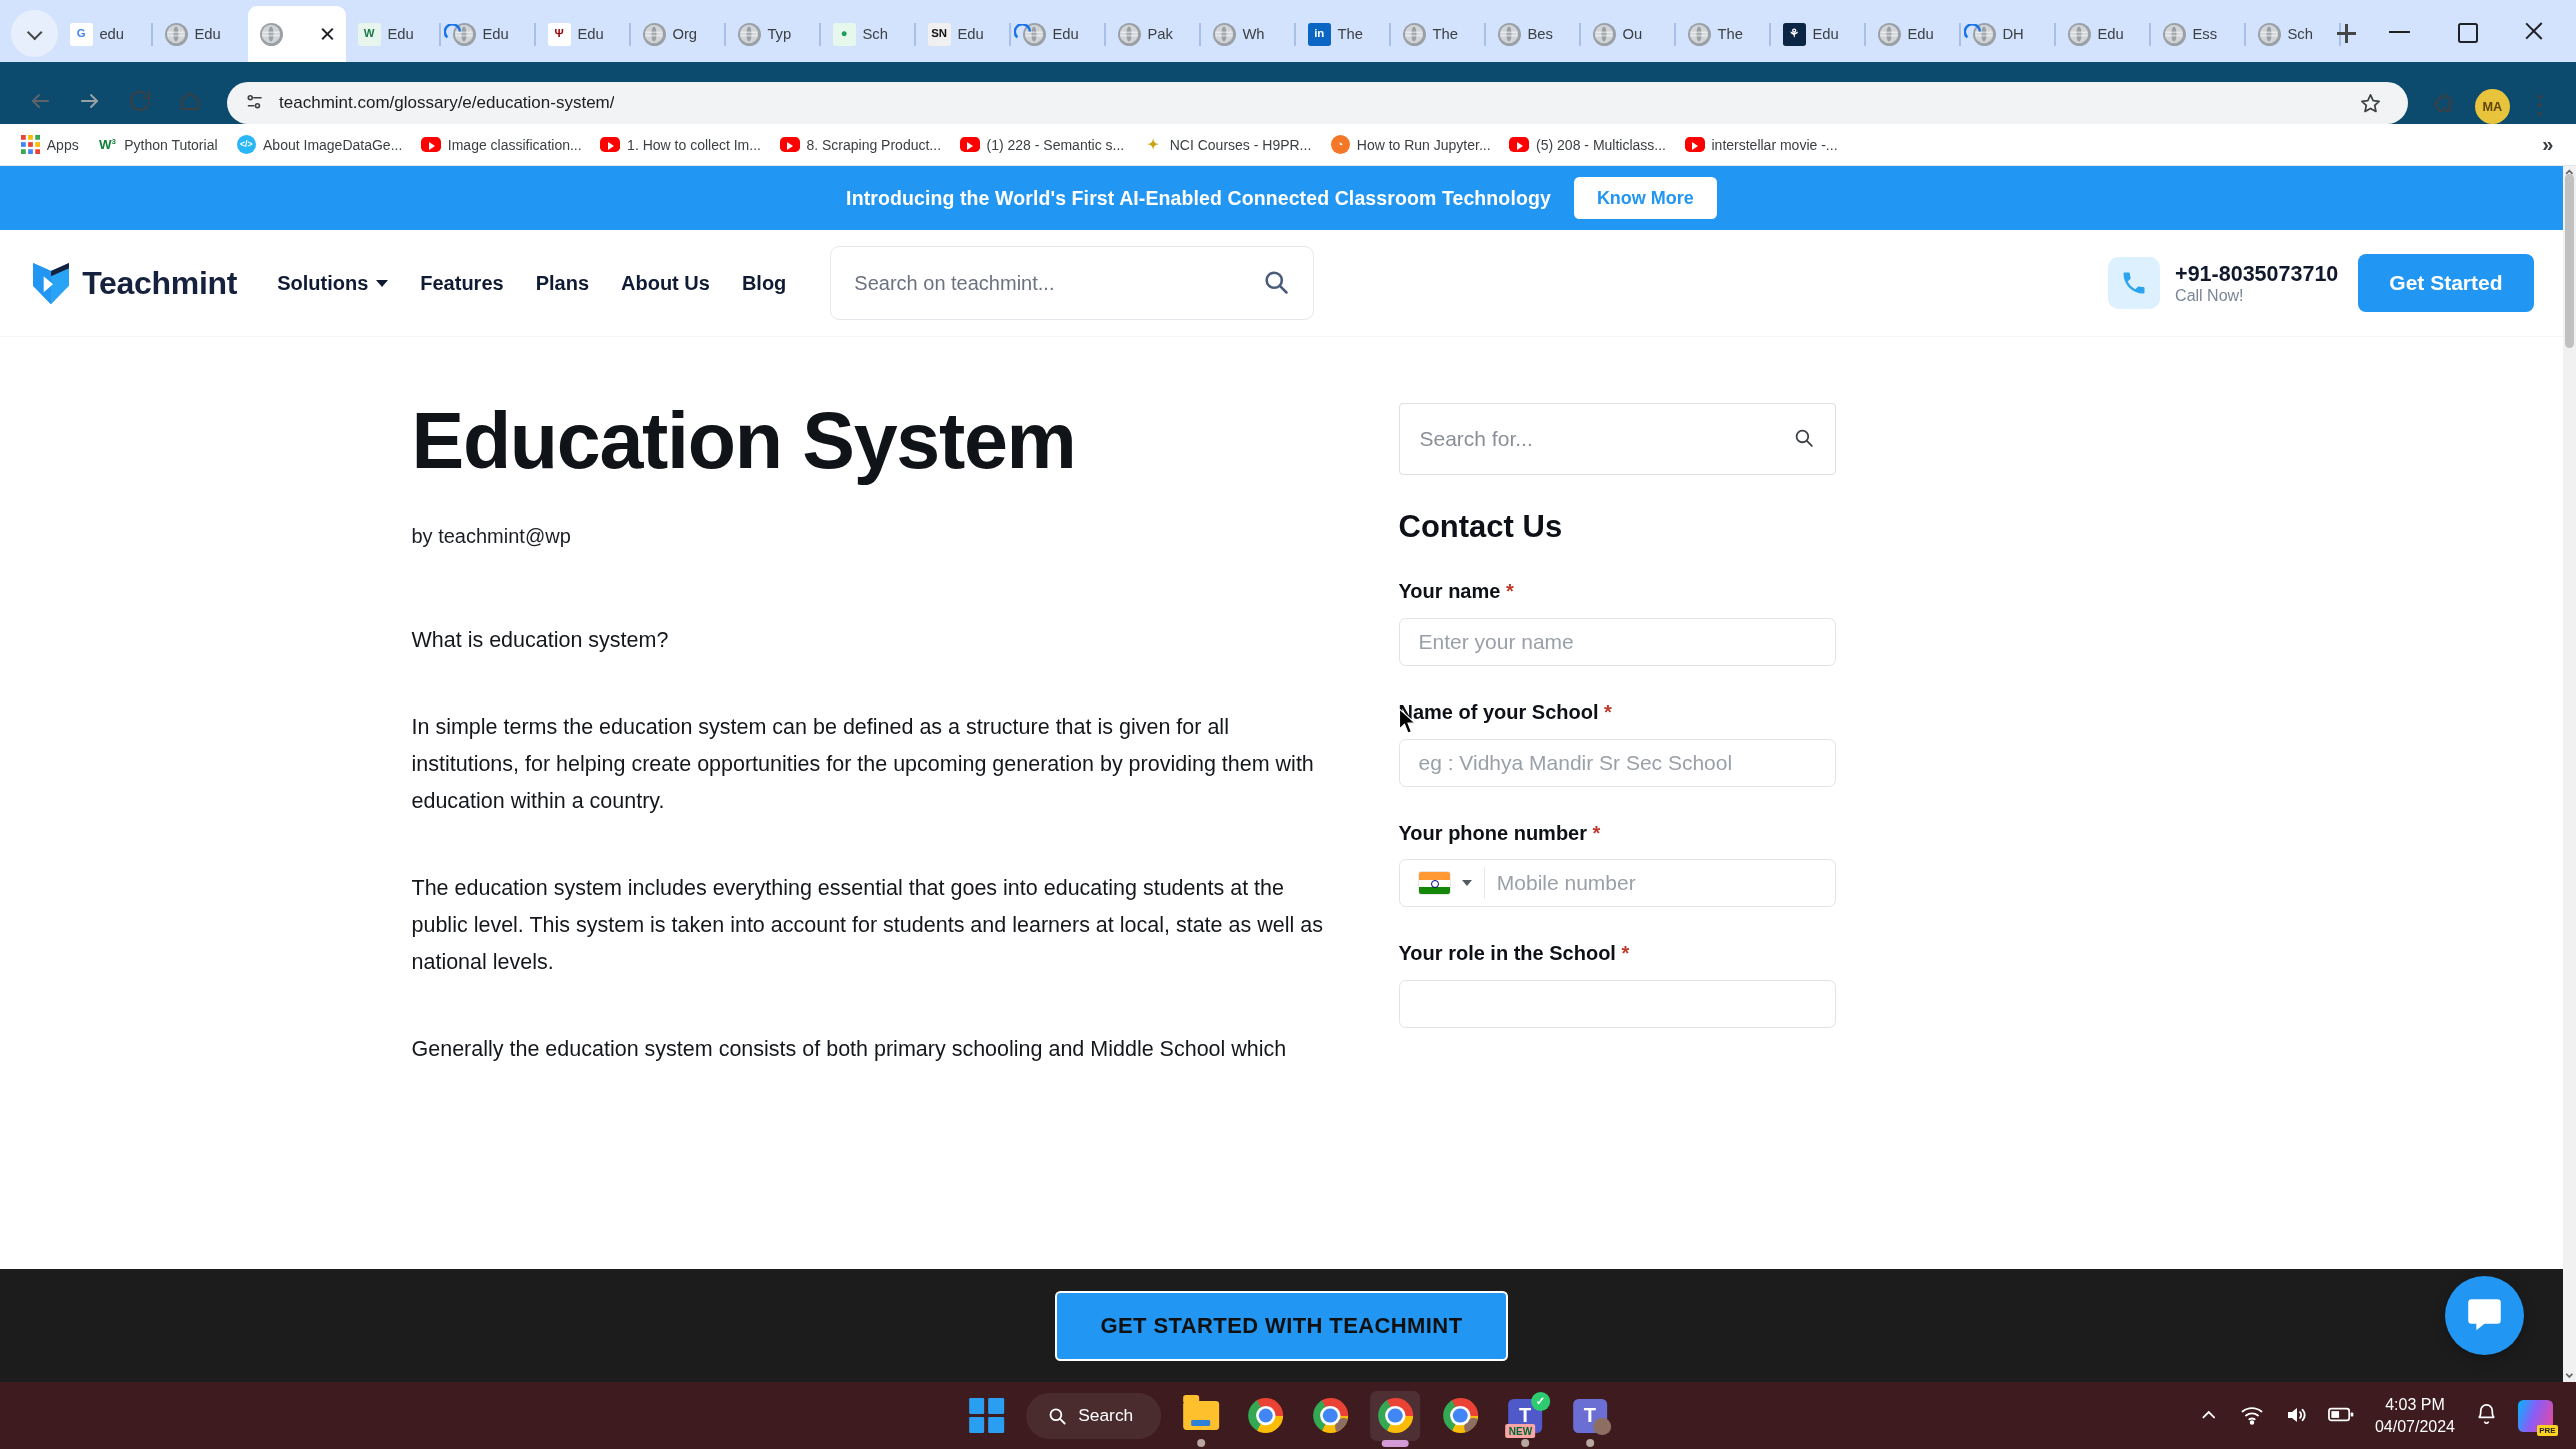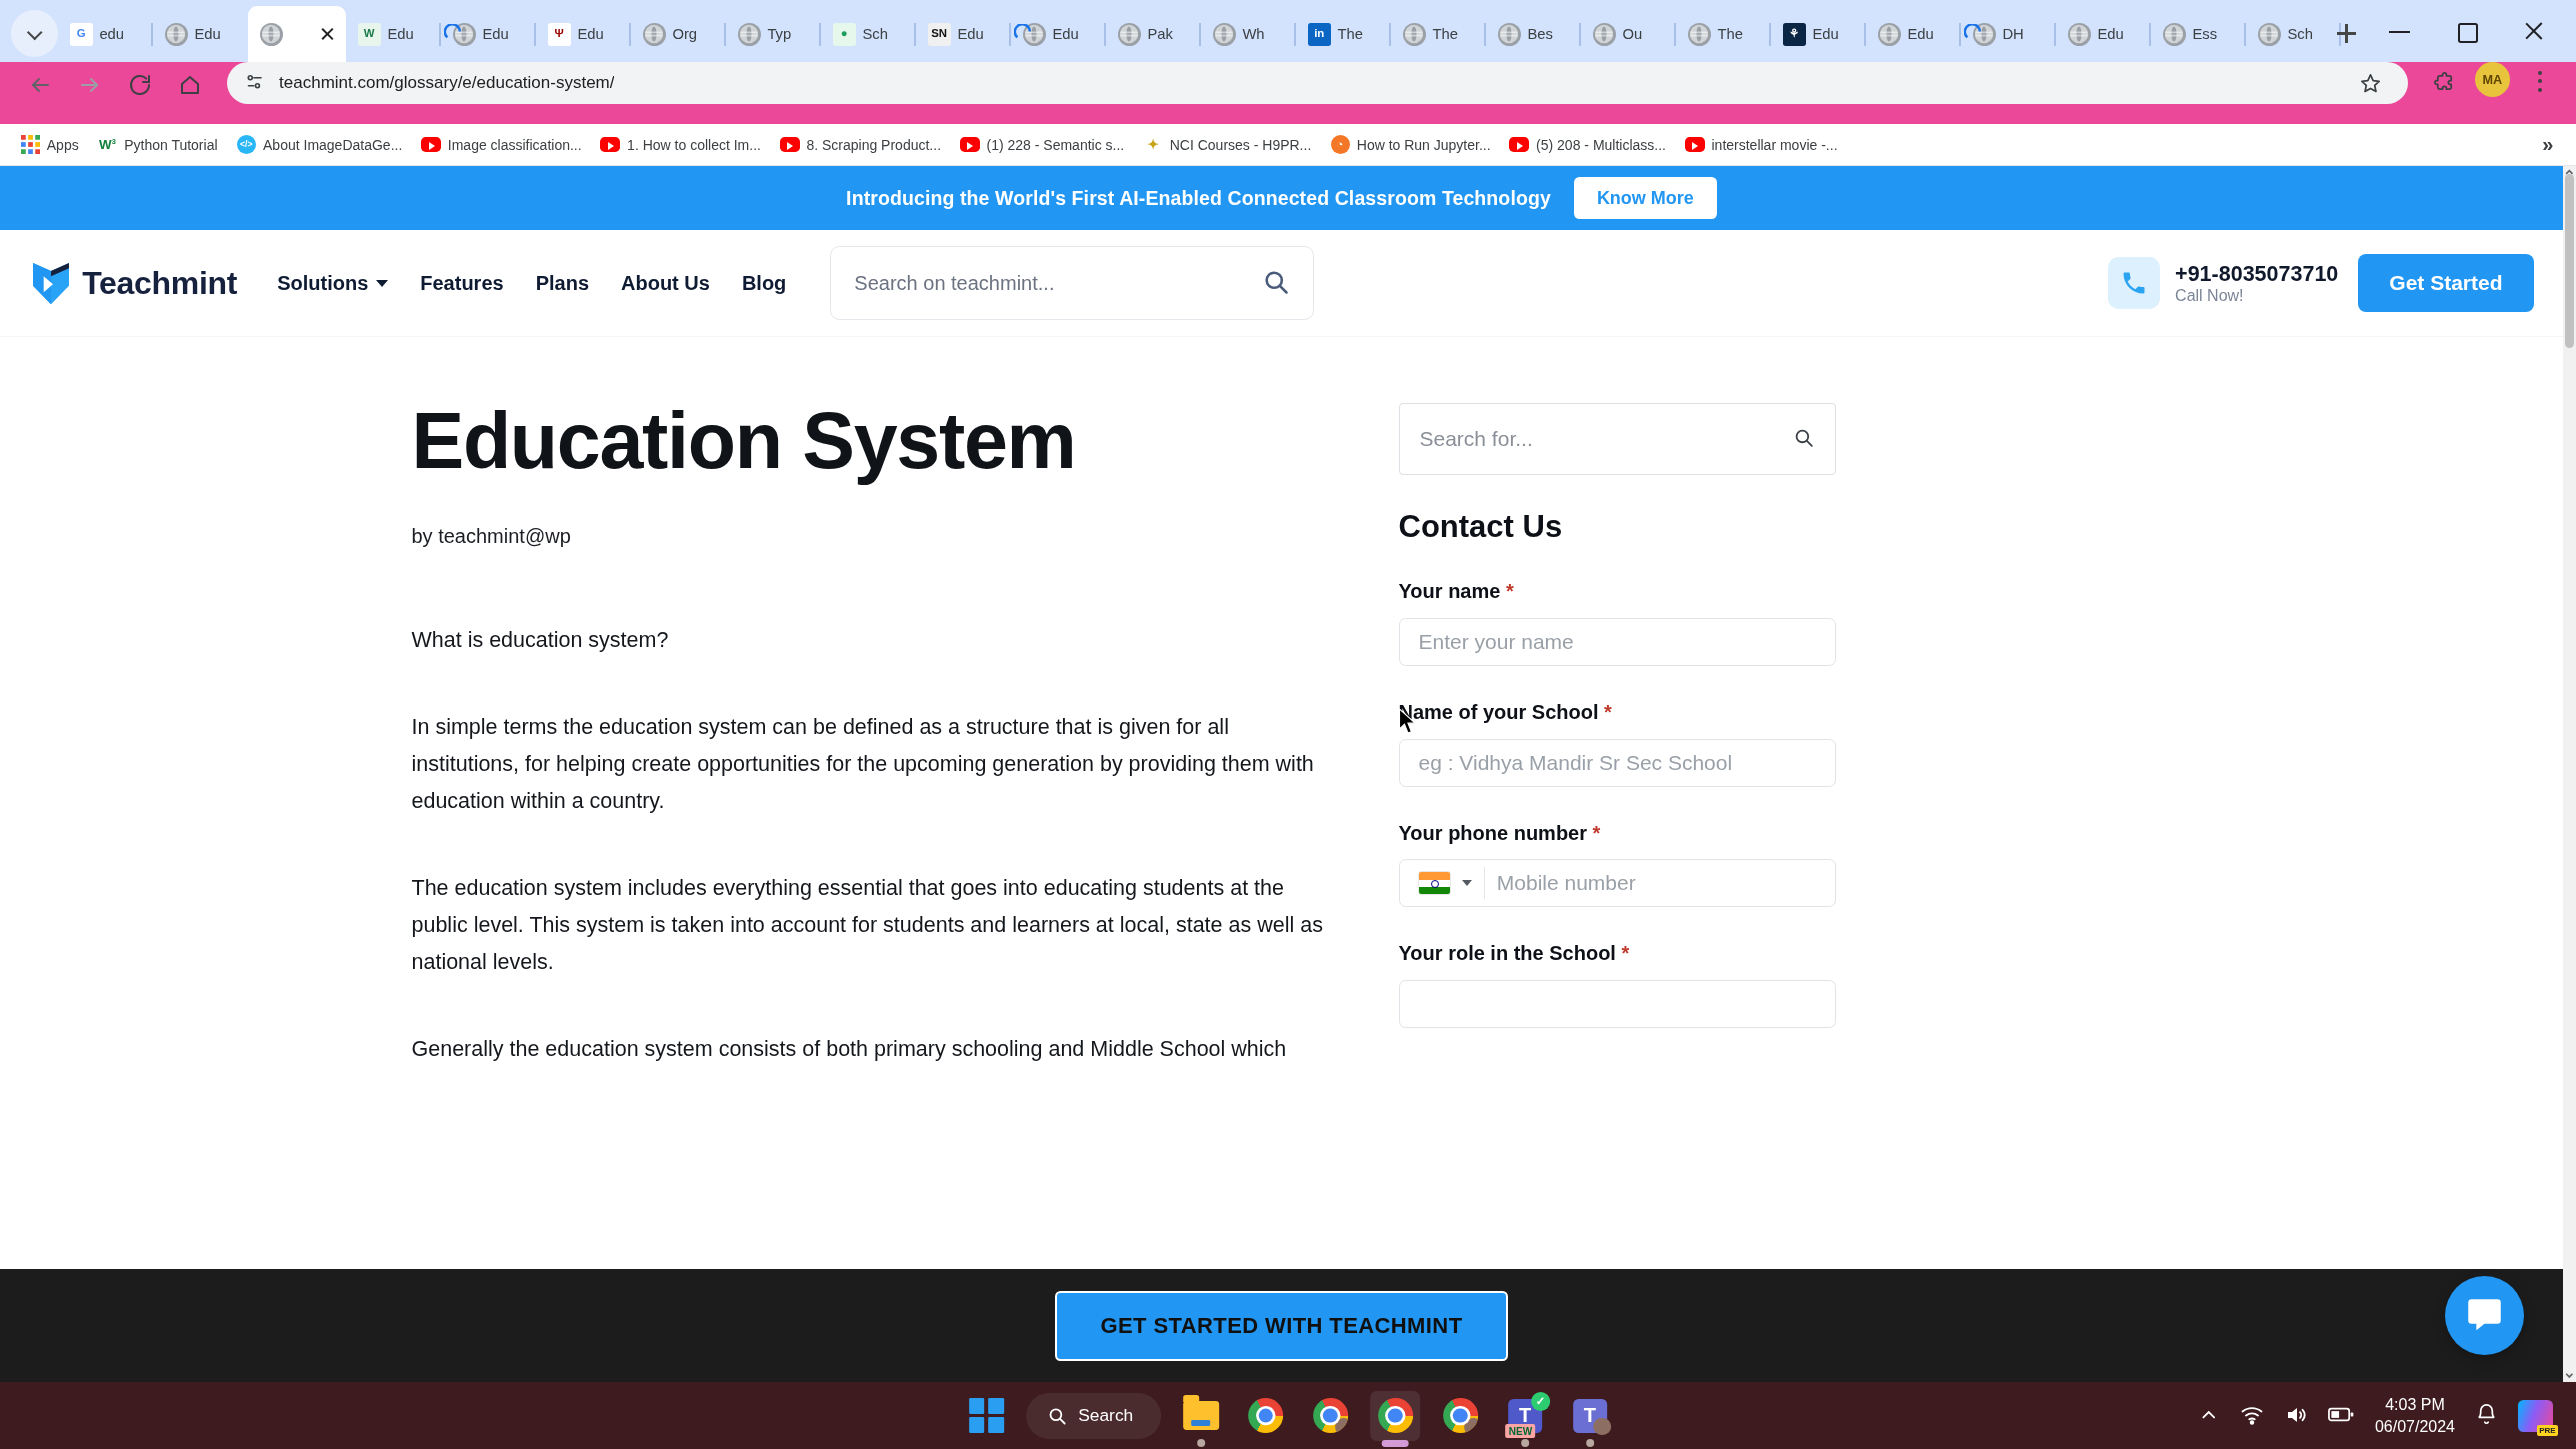--- a/index.html
+++ b/index.html
@@ -87,21 +87,21 @@
   }
   .wb-close::before, .wb-close::after {
     content: ""; position: absolute; left: 23px; top: 18px;
     width: 21.5px; height: 2px; background: #202124;
   }
   .wb-close::before { transform: rotate(45deg); }
   .wb-close::after  { transform: rotate(-45deg); }
 
   
   .toolbar {
-    height: 62px; background: #ec4899; display: flex; align-items: flex-start;
+    height: 62px; background: #0c4a6e; display: flex; align-items: flex-end;
     padding: 0 17.4px; gap: 4px;
   }
   .navbtn {
     width: 46px; height: 46px; position: relative; flex: none;
     display: flex; align-items: center; justify-content: center;
   }
   .navbtn svg { display: block; }
   .omnibox {
     flex: 1; height: 42px; background: #f1f3f4; border-radius: 23px;
     display: flex; align-items: center; padding: 0 17.4px; margin: 0 12px 0 9.4px;
@@ -961,21 +961,21 @@
     </span>
     <span>
       <svg width="27" height="23" viewBox="0 0 28 18" fill="none" stroke="#fff" stroke-width="1.8">
           <rect x="1" y="3" width="21" height="12" rx="2.5"></rect>
           <rect x="3.5" y="5.5" width="8" height="7" fill="#fff" stroke="none"></rect>
           <rect x="23.5" y="7" width="2.8" height="4" rx="1" fill="#fff" stroke="none"></rect>
         </svg>
     </span>
     <span class="tb-clock">
       <div>4:03 PM</div>
-      <div>06/07/2024</div>
+      <div>04/07/2024</div>
     </span>
     <span>
       <svg width="23" height="23" viewBox="0 0 24 24" fill="none" stroke="#fff" stroke-width="1.8" stroke-linecap="round">
           <path d="M18 8a6 6 0 0 0-12 0c0 6-2 7-2 7h16s-2-1-2-7"></path>
           <path d="M10.2 20a2 2 0 0 0 3.6 0"></path>
         </svg>
     </span>
     <span class="copilot"></span>
   </div>
 </div>

